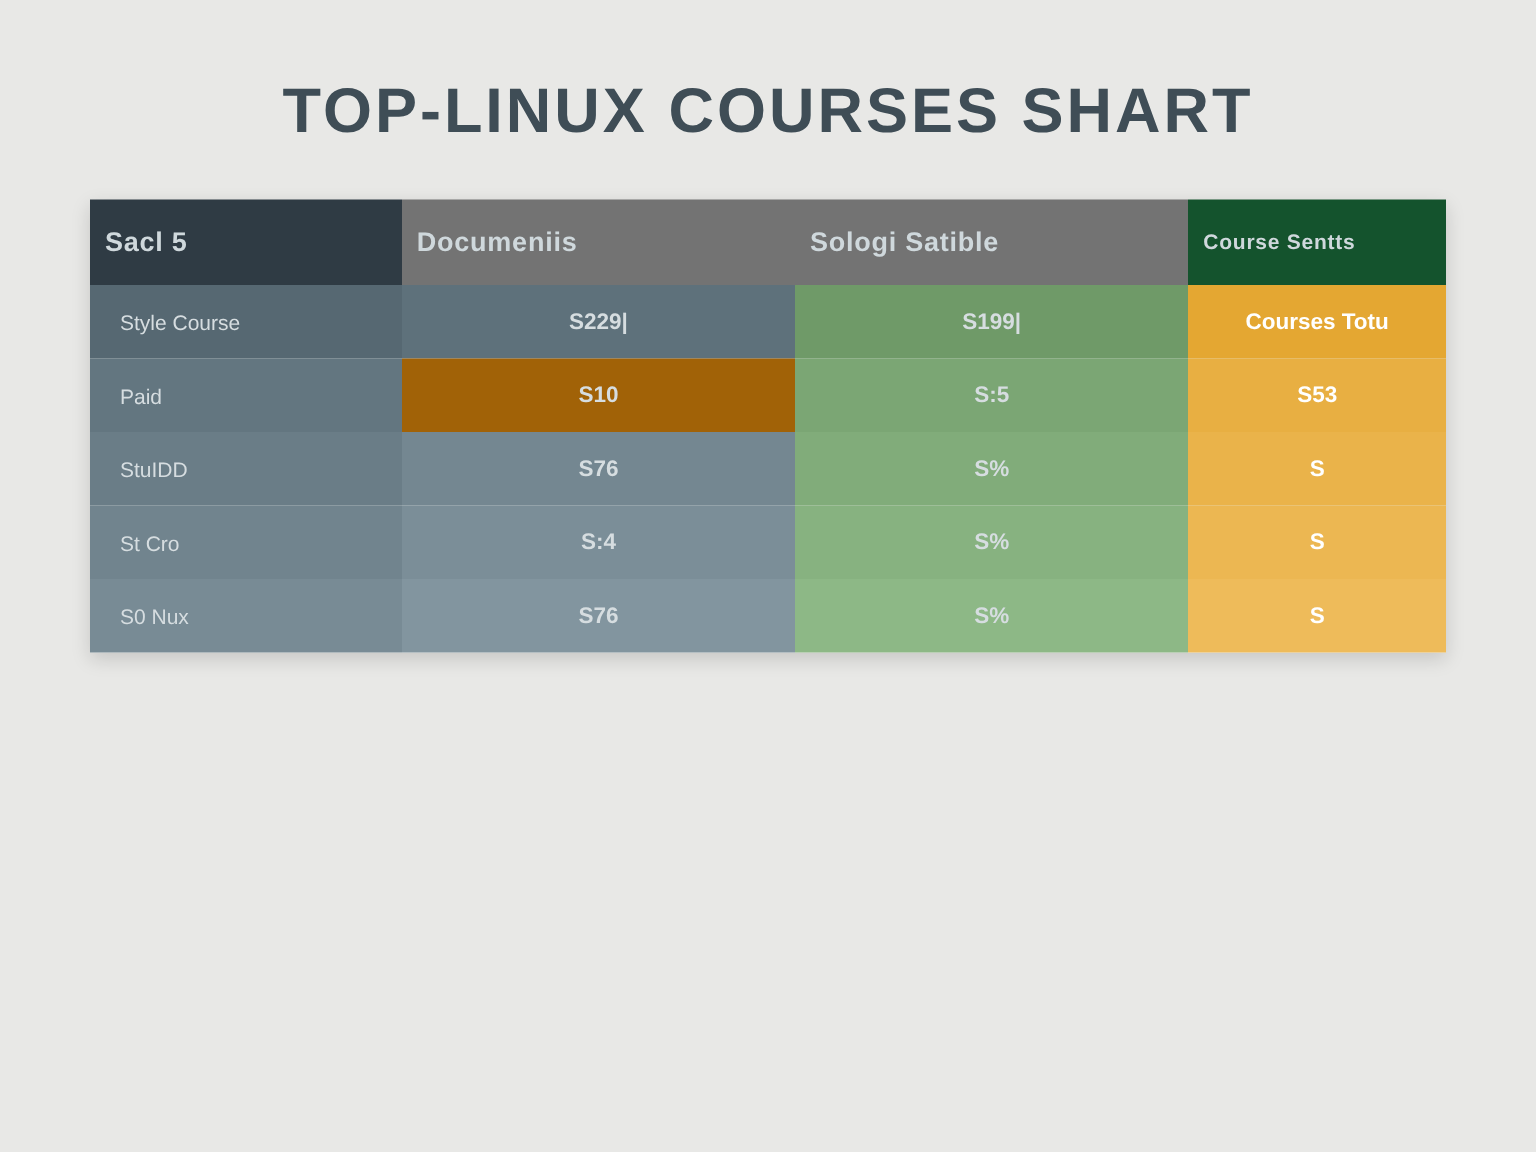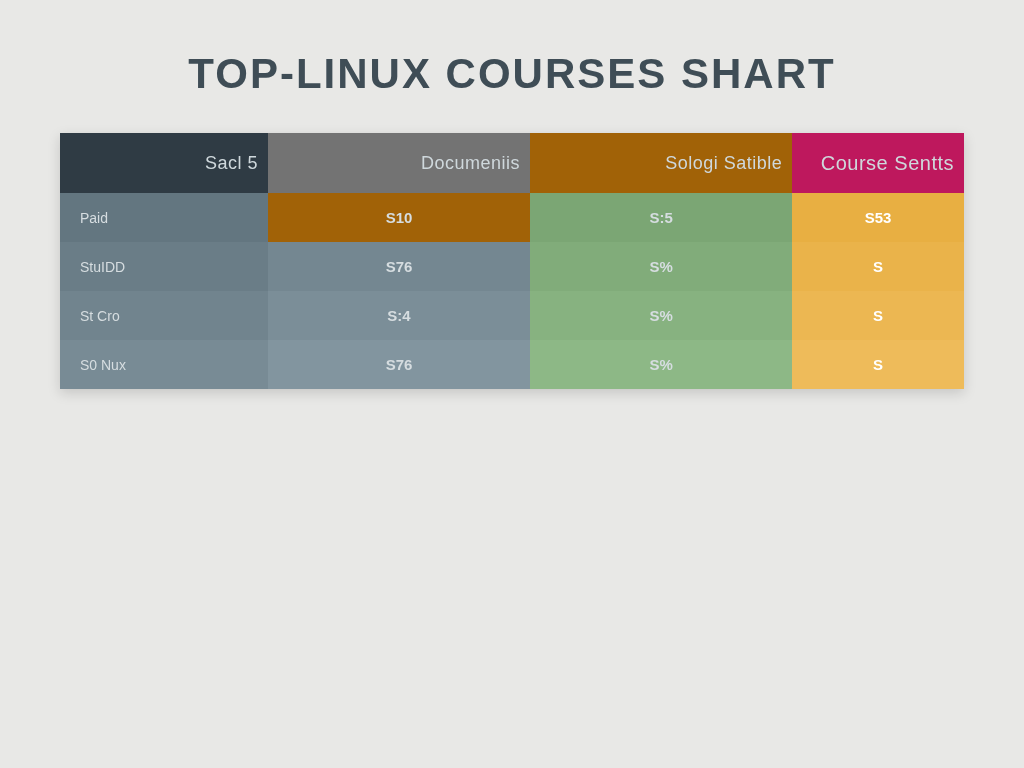--- a/index.html
+++ b/index.html
@@ -1,23 +1,23 @@
 <!DOCTYPE html>
 <html><head>
 <meta charset="utf-8">
 <style>
   html,body{margin:0;padding:0;width:1024px;height:768px;background:#e8e8e6;font-family:'Segoe UI',Arial,sans-serif;overflow:hidden}
   .wrap{width:1024px;height:608px;box-sizing:border-box;padding:40px 60px 50px 60px}
   .title{text-align:center;font-size:42px;font-weight:700;letter-spacing:2px;color:#3f4d56;text-transform:uppercase;margin:10px 0 35px 0}
   .table{width:100%;border-collapse:collapse;box-shadow:0 4px 12px rgba(0,0,0,.15)}
-  .th{font-size:18px;font-weight:400;color:#cfd8dc;padding:18px 10px;text-align:right;letter-spacing:.5px}
+  .th{font-size:18px;font-weight:700;color:#cfd8dc;padding:18px 10px;text-align:left;letter-spacing:.5px}
   .th0{background:#2f3b44;width:23%}
   .th1{background:#737373;width:29%}
-  .th2{background:#a16207;width:29%}
-  .th3{background:#be185d;width:19%;font-size:20px;line-height:1.2}
+  .th2{background:#737373;width:29%}
+  .th3{background:#14532d;width:19%;font-size:14px;line-height:1.2}
   .td{padding:16px 12px;font-size:15px;font-weight:600;color:#d6dde0}
   .c0{text-align:left;padding-left:20px;font-weight:500;font-size:14px}
   .c1{text-align:center}
   .c2{text-align:center}
   .c3{text-align:center;color:#fff}
   
   .r0 .c0{background:#566872}.r1 .c0{background:#5e707a}.r2 .c0{background:#637680}.r3 .c0{background:#6a7d87}.r4 .c0{background:#71848e}.r5 .c0{background:#788b95}.r6 .c0{background:#7f929c}
   .r0 .c1{background:#5e717b}.r1 .c1{background:#667983}.r2 .c1{background:#a16207}.r3 .c1{background:#748791}.r4 .c1{background:#7b8e98}.r5 .c1{background:#82959f}.r6 .c1{background:#899ca6}
   .r0 .c2{background:#6f9a68}.r1 .c2{background:#75a06e}.r2 .c2{background:#7ba674}.r3 .c2{background:#81ac7a}.r4 .c2{background:#87b280}.r5 .c2{background:#8db886}.r6 .c2{background:#93be8c}
   .r0 .c3{background:#e4a732}.r1 .c3{background:#e6ab3a}.r2 .c3{background:#e8af42}.r3 .c3{background:#eab34a}.r4 .c3{background:#ecb752}.r5 .c3{background:#eebb5a}.r6 .c3{background:#f0bf62}
@@ -30,20 +30,26 @@
   <table class="table">
     <thead>
       <tr>
         <th class="th th0">Sacl 5</th>
         <th class="th th1">Documeniis</th>
         <th class="th th2">Sologi Satible</th>
         <th class="th th3">Course Sentts</th>
       </tr>
     </thead>
     <tbody>
+      <tr class="r0">
+        <td class="td c0">Style Course</td>
+        <td class="td c1">S229|</td>
+        <td class="td c2">S199|</td>
+        <td class="td c3">Courses Totu</td>
+      </tr>
       <tr class="r2">
         <td class="td c0">Paid</td>
         <td class="td c1">S10</td>
         <td class="td c2">S:5</td>
         <td class="td c3">S53</td>
       </tr>
       <tr class="r3">
         <td class="td c0">StuIDD</td>
         <td class="td c1">S76</td>
         <td class="td c2">S%</td>

